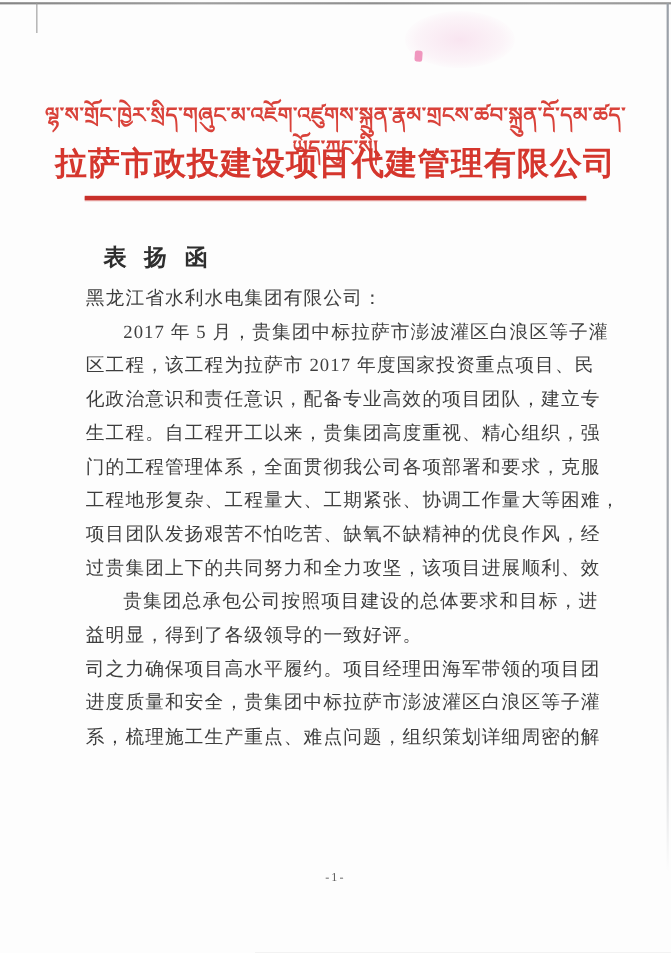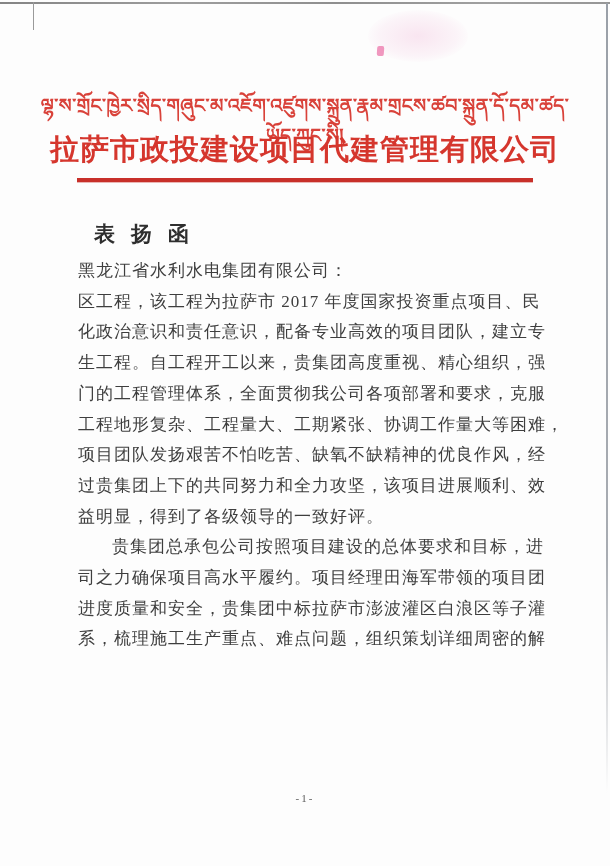--- a/index.html
+++ b/index.html
@@ -144,29 +144,30 @@
   <div class="smudge-dot"></div>
 
   <div class="tibetan-title">ལྷ་ས་གྲོང་ཁྱེར་སྲིད་གཞུང་མ་འཇོག་འཛུགས་སྐྲུན་རྣམ་གྲངས་ཚབ་སྐྲུན་དོ་དམ་ཚད་ཡོད་ཀུང་སི།</div>
   <div class="company-name">拉萨市政投建设项目代建管理有限公司</div>
   <div class="red-rule"></div>
 
   <div class="letter-title">表扬函</div>
 
   <div class="letter-body">
     <div class="body-line left">黑龙江省水利水电集团有限公司：</div>
+    <div class="body-line indent">2017 年 5 月，贵集团中标拉萨市澎波灌区白浪区等子灌</div>
     <div class="body-line">区工程，该工程为拉萨市 2017 年度国家投资重点项目、民</div>
     <div class="body-line">化政治意识和责任意识，配备专业高效的项目团队，建立专</div>
     <div class="body-line">生工程。自工程开工以来，贵集团高度重视、精心组织，强</div>
     <div class="body-line">门的工程管理体系，全面贯彻我公司各项部署和要求，克服</div>
     <div class="body-line">工程地形复杂、工程量大、工期紧张、协调工作量大等困难，</div>
     <div class="body-line">项目团队发扬艰苦不怕吃苦、缺氧不缺精神的优良作风，经</div>
     <div class="body-line">过贵集团上下的共同努力和全力攻坚，该项目进展顺利、效</div>
+    <div class="body-line indent">贵集团总承包公司按照项目建设的总体要求和目标，进</div>
     <div class="body-line left">益明显，得到了各级领导的一致好评。</div>
-    <div class="body-line indent">贵集团总承包公司按照项目建设的总体要求和目标，进</div>
     <div class="body-line">司之力确保项目高水平履约。项目经理田海军带领的项目团</div>
     <div class="body-line">进度质量和安全，贵集团中标拉萨市澎波灌区白浪区等子灌</div>
     <div class="body-line">系，梳理施工生产重点、难点问题，组织策划详细周密的解</div>
   </div>
 
   <div class="page-number">-1-</div>
 
 </div>
 
 </body></html>

